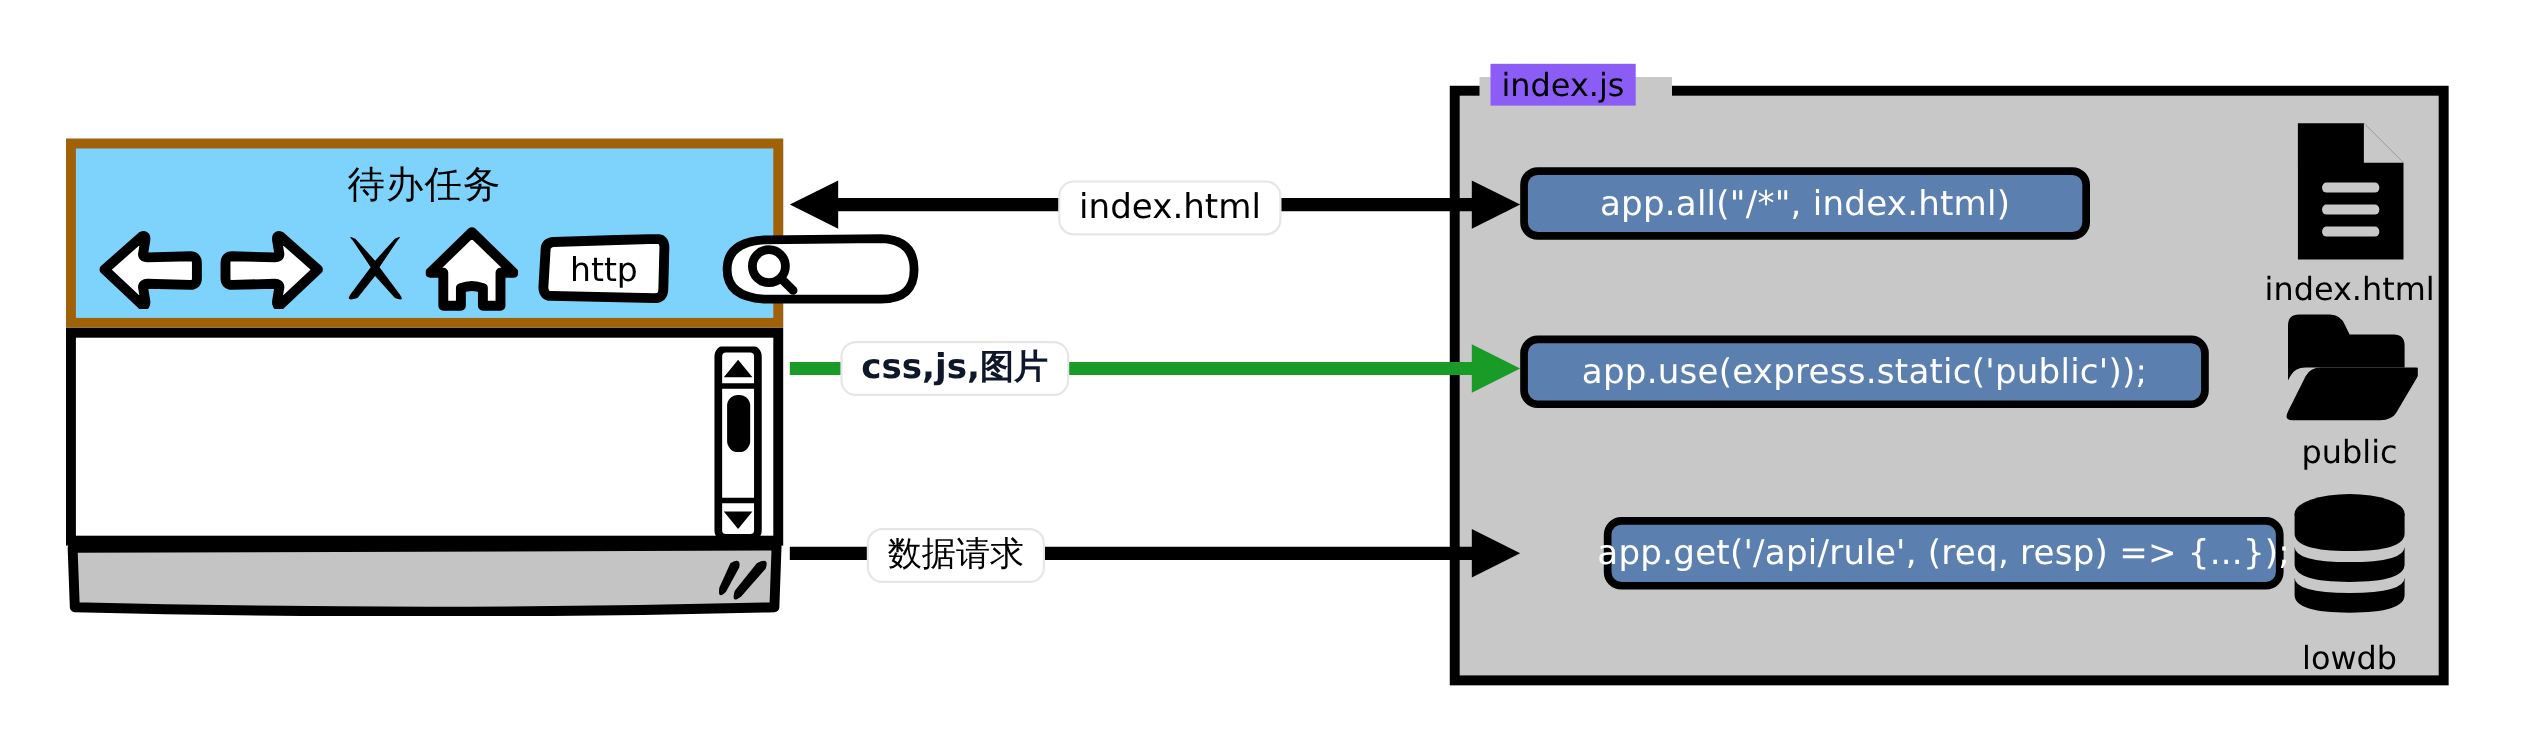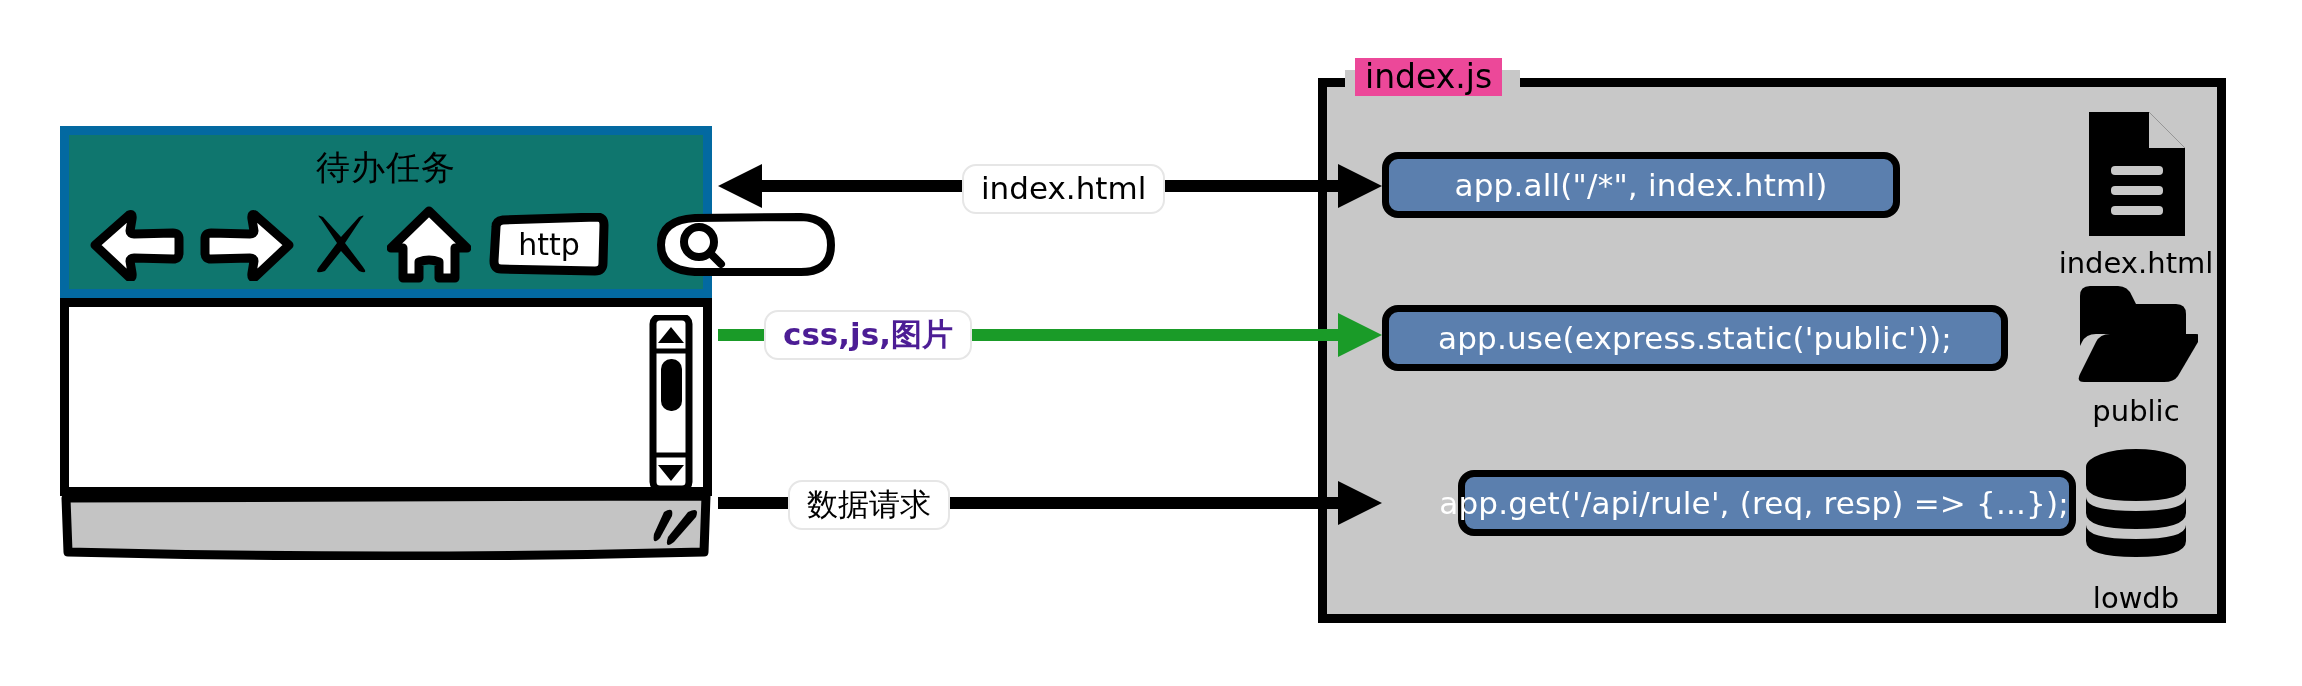--- a/index.html
+++ b/index.html
@@ -25,22 +25,22 @@
     top: 118px;
     width: 668px;
     height: 450px;
   }
   #browser-titlebar {
     position: absolute;
     left: 8px;
     top: 8px;
     width: 652px;
     height: 172px;
-    background: #0f766e;
-    border: 9px solid #0369a1;
+    background: #7dd3fc;
+    border: 9px solid #a16207;
     box-sizing: border-box;
   }
   #browser-title {
     position: absolute;
     left: 0;
     top: 10px;
     width: 100%;
     text-align: center;
     font-size: 34px;
     color: #000;
@@ -103,22 +103,22 @@
     height: 545px;
     background: #c8c8c8;
     border: 9px solid #000;
     box-sizing: border-box;
   }
   #server-panel-label {
     position: absolute;
     left: 1355px;
     top: 58px;
     padding: 0 10px;
-    background: #ec4899;
-    font-size: 33px;
+    background: #8b5cf6;
+    font-size: 29px;
     color: #000;
     line-height: 38px;
     z-index: 6;
   }
   #panel-label-mask {
     position: absolute;
     left: 1345px;
     top: 70px;
     width: 175px;
     height: 18px;
@@ -135,21 +135,21 @@
     display: flex;
     align-items: center;
     justify-content: center;
     color: #ffffff;
     font-size: 31px;
     white-space: nowrap;
     letter-spacing: 0.2px;
   }
   #code-box-0 { left: 1382px; top: 152px; width: 518px; height: 66px; }
   #code-box-1 { left: 1382px; top: 305px; width: 626px; height: 66px; }
-  #code-box-2 { left: 1458px; top: 470px; width: 618px; height: 66px; justify-content: flex-end; }
+  #code-box-2 { left: 1458px; top: 470px; width: 618px; height: 66px; }
 
   
   .asset {
     position: absolute;
     width: 176px;
     text-align: center;
     color: #000;
   }
   .asset-label {
     font-size: 29px;
@@ -165,21 +165,21 @@
     background: #ffffff;
     border: 2px solid #e6e6e6;
     border-radius: 14px;
     padding: 5px 17px;
     font-size: 31px;
     white-space: nowrap;
     z-index: 4;
     line-height: 1.15;
   }
   #conn-label-0 { left: 962px; top: 164px; color: #000; }
-  #conn-label-1 { left: 764px; top: 310px; color: #4c1d95; font-weight: bold; }
+  #conn-label-1 { left: 764px; top: 310px; color: #0f172a; font-weight: bold; }
   #conn-label-2 { left: 788px; top: 480px; color: #000; }
 
   svg.overlay {
     position: absolute;
     left: 0;
     top: 0;
     width: 2302px;
     height: 686px;
     pointer-events: none;
     z-index: 3;

